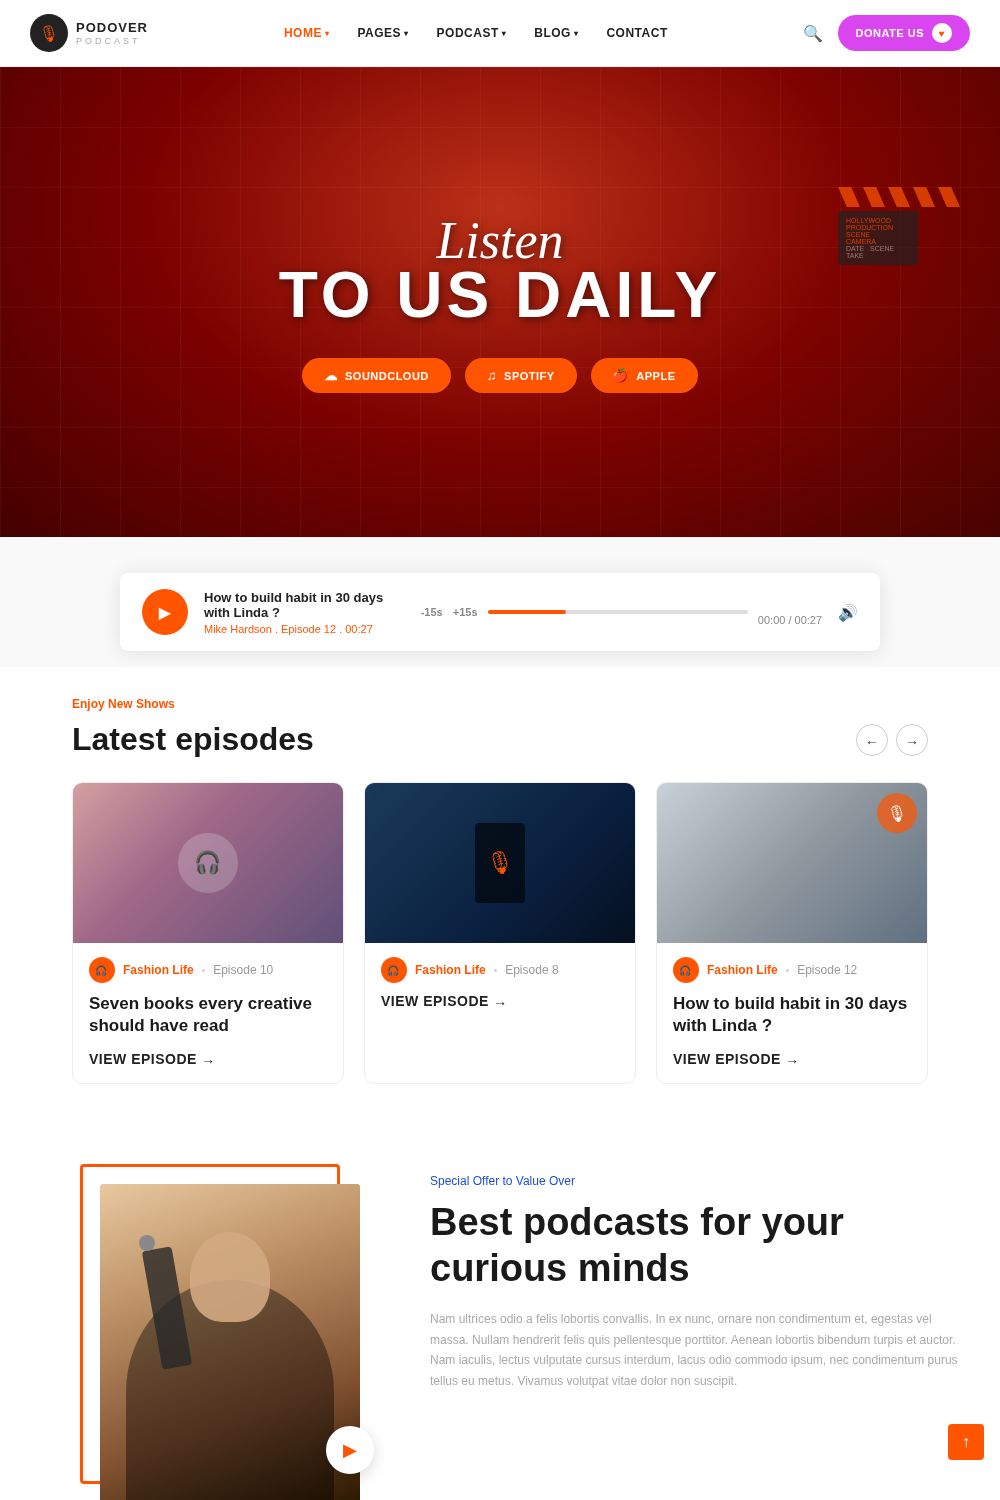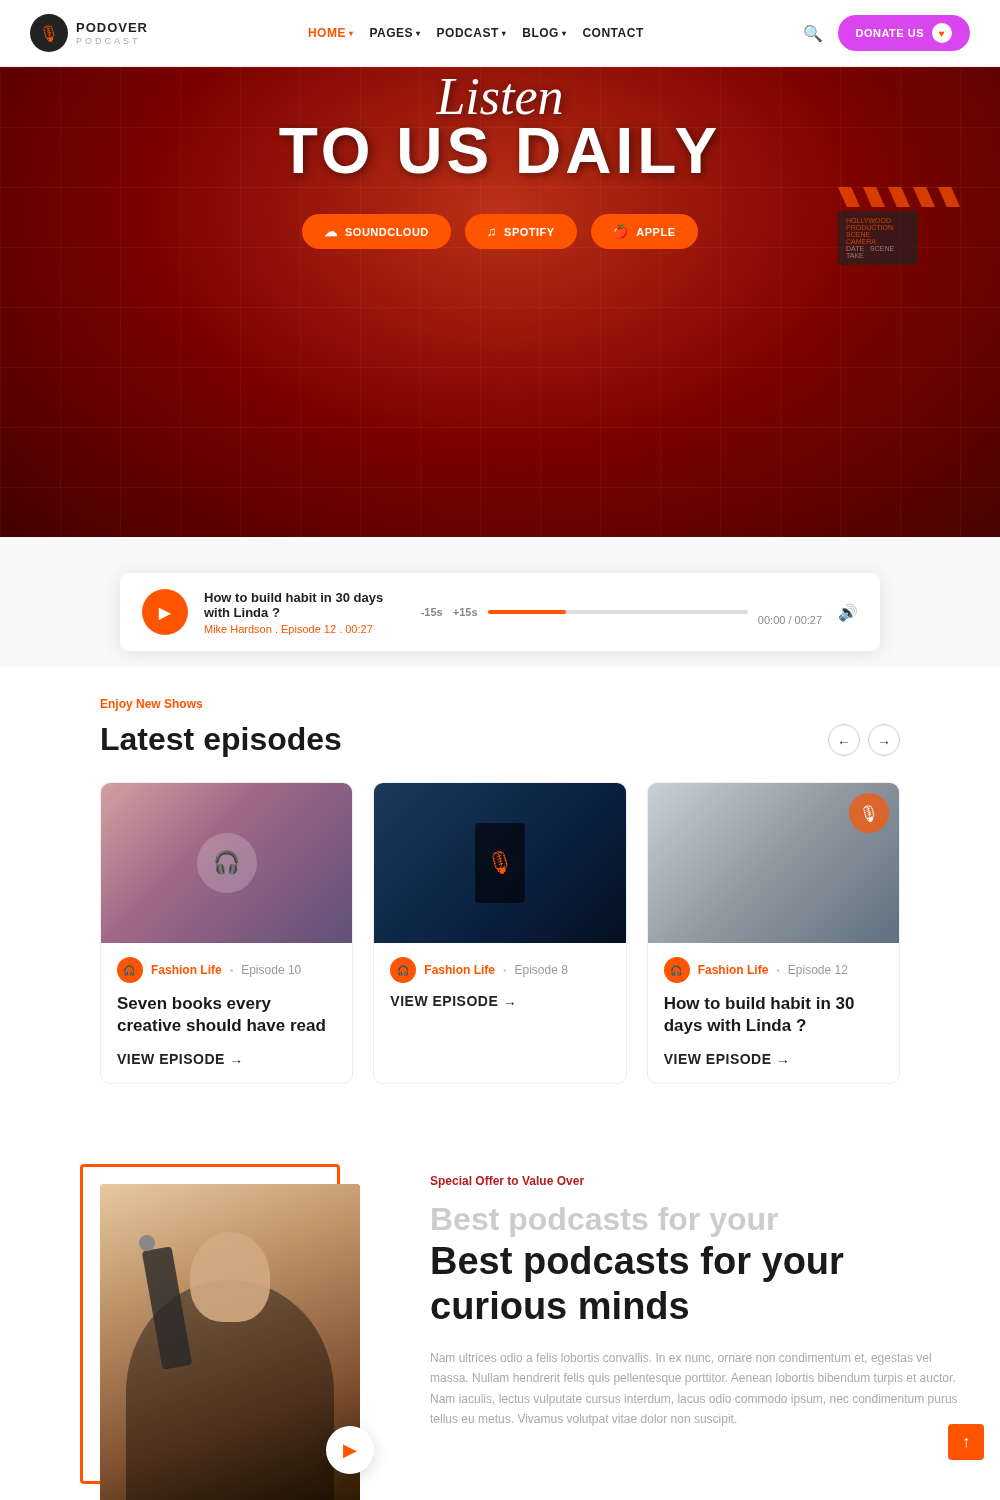--- a/index.html
+++ b/index.html
@@ -12,21 +12,21 @@
       border-bottom: 1px solid #eee;
     }
     .nav-logo { display: flex; align-items: center; gap: 8px; }
     .logo-icon {
       width: 38px; height: 38px; background: #222; border-radius: 50%;
       display: flex; align-items: center; justify-content: center;
       color: #ff5500; font-size: 16px;
     }
     .logo-text { font-size: 13px; font-weight: 900; color: #222; letter-spacing: 1px; line-height: 1.2; }
     .logo-sub { font-size: 9px; color: #aaa; letter-spacing: 3px; }
-    .nav-links { display: flex; align-items: center; gap: 16px; }
+    .nav-links { display: flex; align-items: center; gap: 28px; }
     .nav-link {
       font-size: 12px; font-weight: 700; color: #222; text-decoration: none;
       letter-spacing: 0.5px; cursor: pointer; display: flex; align-items: center; gap: 3px;
     }
     .nav-link.active { color: #ff5500; }
     .nav-link .chevron { font-size: 8px; }
     .nav-right { display: flex; align-items: center; gap: 14px; }
     .nav-search { font-size: 16px; cursor: pointer; color: #222; }
     .donate-btn {
       background: #d946ef; color: #fff; border: none; border-radius: 25px;
@@ -37,21 +37,21 @@
       background: #fff; border-radius: 50%; width: 20px; height: 20px;
       display: flex; align-items: center; justify-content: center;
       color: #ff5500; font-size: 10px;
     }
 
     
     .hero {
       position: relative; width: 100%; height: 470px;
       background: linear-gradient(to right, rgba(120,0,0,0.85), rgba(180,30,0,0.7)), #8b1a00;
       overflow: hidden; display: flex; flex-direction: column;
-      align-items: center; justify-content: flex-start;
+      align-items: center; justify-content: center;
     }
     .hero-bg-img {
       position: absolute; inset: 0; width: 100%; height: 100%;
       background: radial-gradient(ellipse at 50% 30%, #c0341a 0%, #7a0000 50%, #3d0000 100%);
       opacity: 0.9;
     }
     .hero-content {
       position: relative; z-index: 2; text-align: center; color: #fff;
     }
     .hero-listen {
@@ -106,21 +106,21 @@
     }
     .ctrl-btn { font-size: 11px; color: #888; cursor: pointer; font-weight: 700; }
     .progress-bar {
       flex: 1; height: 4px; background: #ddd; border-radius: 2px; position: relative;
     }
     .progress-fill { width: 30%; height: 100%; background: #ff5500; border-radius: 2px; }
     .time-display { font-size: 11px; color: #888; white-space: nowrap; margin-top: 16px; }
     .volume-icon { font-size: 16px; color: #888; cursor: pointer; }
 
     
-    .episodes-section { padding: 30px 100px 20px; }
+    .episodes-section { padding: 30px 72px 20px; }
     .section-label { font-size: 12px; color: #ff5500; font-weight: 600; margin-bottom: 10px; }
     .section-header {
       display: flex; align-items: center; justify-content: space-between; margin-bottom: 24px;
     }
     .section-title { font-size: 32px; font-weight: 800; color: #1a1a1a; }
     .nav-arrows { display: flex; gap: 8px; }
     .arrow-btn {
       width: 32px; height: 32px; border: 1px solid #ccc; border-radius: 50%;
       background: #fff; cursor: pointer; display: flex; align-items: center; justify-content: center;
       font-size: 14px; color: #333;
@@ -179,21 +179,21 @@
     }
     .promo-play-btn {
       position: absolute; bottom: 30px; right: -14px;
       width: 48px; height: 48px; border-radius: 50%; background: #fff;
       border: none; cursor: pointer; display: flex; align-items: center; justify-content: center;
       color: #ff5500; font-size: 18px; box-shadow: 0 4px 16px rgba(0,0,0,0.15);
     }
     .promo-content {
       flex: 1; padding: 40px 40px 40px 10px;
     }
-    .promo-label { font-size: 12px; color: #b91c1c; font-weight: 700; margin-bottom: 12px; }
+    .promo-label { font-size: 12px; color: #1d4ed8; font-weight: 400; margin-bottom: 12px; }
     .promo-subtitle { font-size: 32px; color: #ccc; font-weight: 800; line-height: 1.2; }
     .promo-title { font-size: 38px; font-weight: 900; color: #1a1a1a; line-height: 1.2; margin-bottom: 18px; }
     .promo-desc { font-size: 14px; color: #555; line-height: 1.6; margin-bottom: 18px; }
     .promo-lorem { font-size: 12px; color: #aaa; line-height: 1.7; margin-bottom: 28px; }
 
     
     .scroll-top {
       position: fixed; right: 16px; bottom: 40px;
       width: 36px; height: 36px; background: #ff5500; border-radius: 4px;
       display: flex; align-items: center; justify-content: center;
@@ -394,20 +394,19 @@
           <div style="position:absolute;top:20%;left:20%;width:30px;height:120px;background:rgba(40,40,40,0.8);border-radius:4px;transform:rotate(-10deg);"></div>
           <div style="position:absolute;top:16%;left:15%;width:16px;height:16px;background:#888;border-radius:50%;"></div>
         </div>
       </div>
       <button class="promo-play-btn">▶</button>
     </div>
   </div>
 
   <div class="promo-content">
     <div class="promo-label">Special Offer to Value Over</div>
-    <div class="promo-subtitle">Best podcasts for your</div>
     <div class="promo-title">Best podcasts for your curious minds</div>
     <p class="promo-lorem">Nam ultrices odio a felis lobortis convallis. In ex nunc, ornare non condimentum et, egestas vel massa. Nullam hendrerit felis quis pellentesque porttitor. Aenean lobortis bibendum turpis et auctor. Nam iaculis, lectus vulputate cursus interdum, lacus odio commodo ipsum, nec condimentum purus tellus eu metus. Vivamus volutpat vitae dolor non suscipit.</p>
 
   </div>
 </div>
 
 <div class="scroll-top">↑</div>
 
 </body></html>

